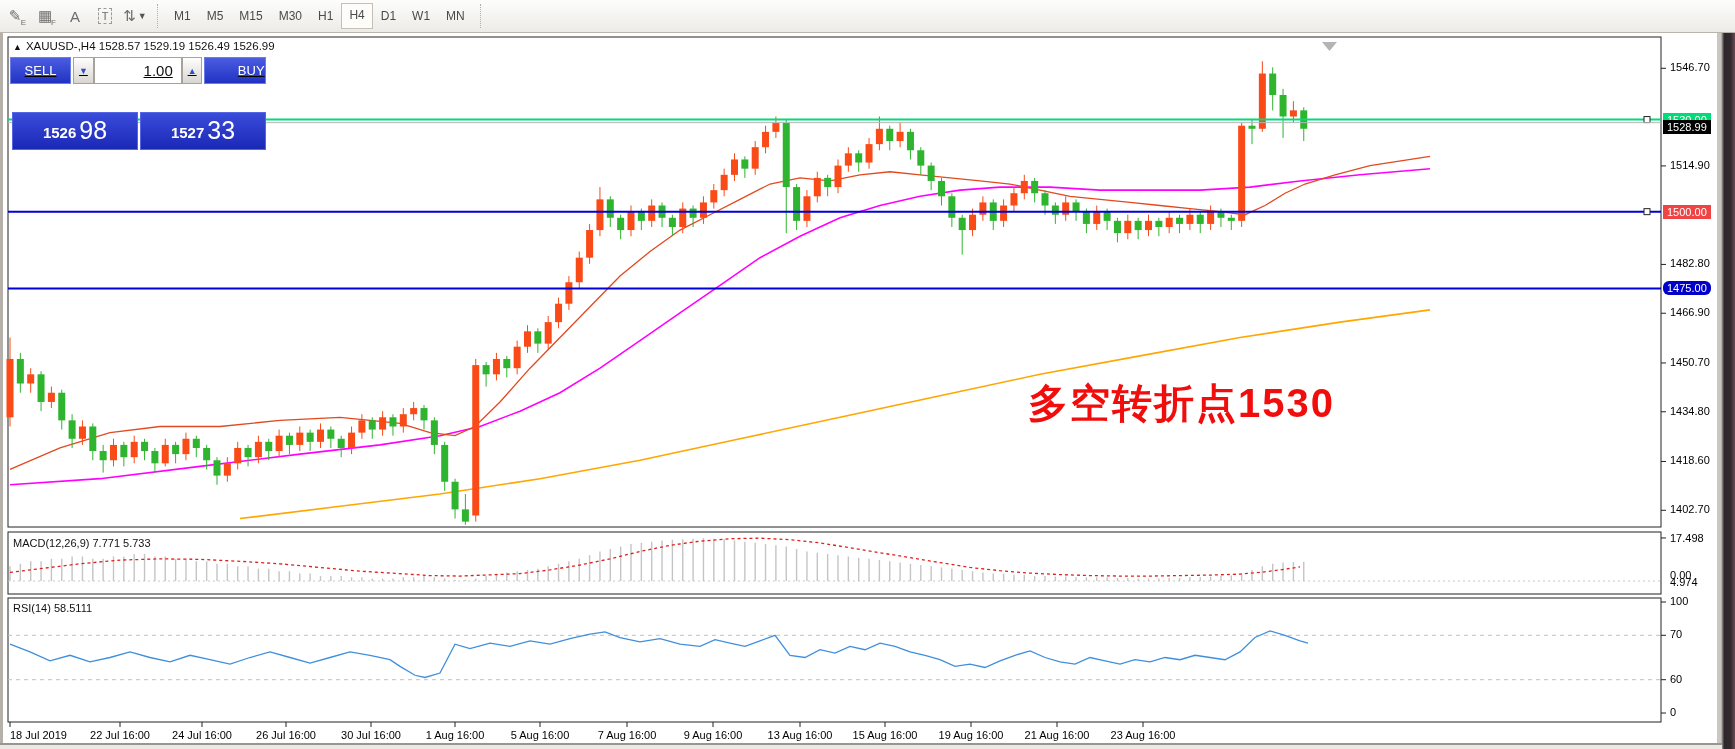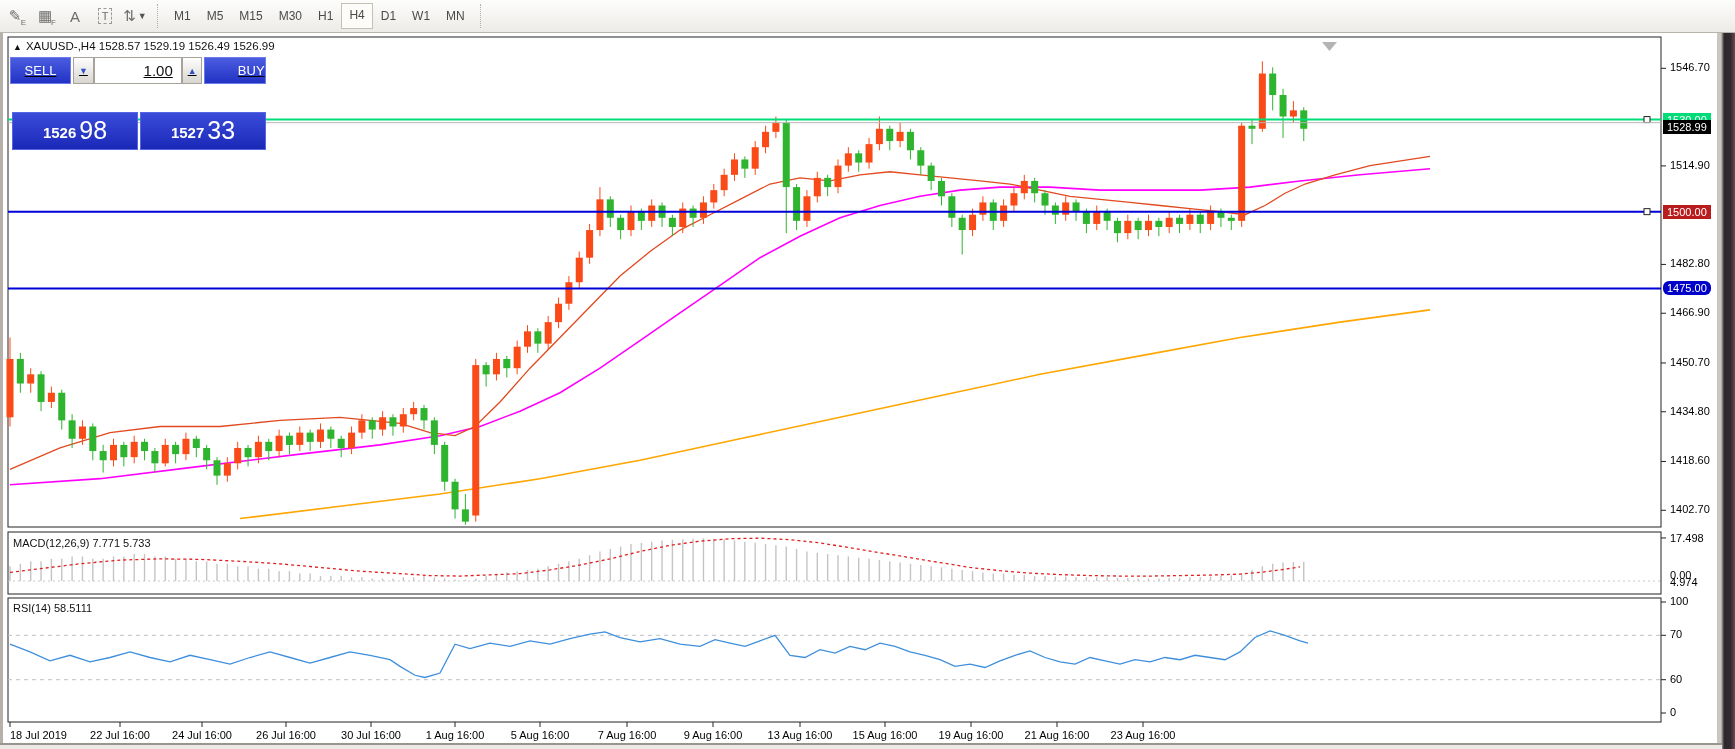--- a/index.html
+++ b/index.html
@@ -512,21 +512,21 @@
       <line x1="1143" y1="722" x2="1143" y2="727" stroke="#222"></line>
     </svg>
 
   <div class="win-left"></div>
   <div class="win-right"></div>
   <div class="win-bottom"></div>
 
   <div id="overlay">
       <div class="badge" style="top: 112.564px; background: rgb(0, 220, 120);">1530.00</div>
       <div class="badge" style="top: 120px; background: rgb(0, 0, 0);">1528.99</div>
-      <div class="badge" style="top: 204.643px; background: #b91c1c;">1500.00</div>
+      <div class="badge" style="top: 204.643px; background: #ef4444;">1500.00</div>
       <div class="badge" style="top: 281.376px; background: rgb(0, 0, 200); border-radius: 6px;">1475.00</div>
       <div class="tick" style="left: 1670px; top: 61.3069px;">1546.70</div>
       <div class="tick" style="left: 1670px; top: 158.911px;">1514.90</div>
       <div class="tick" style="left: 1670px; top: 257.435px;">1482.80</div>
       <div class="tick" style="left: 1670px; top: 306.237px;">1466.90</div>
       <div class="tick" style="left: 1670px; top: 355.96px;">1450.70</div>
       <div class="tick" style="left: 1670px; top: 404.762px;">1434.80</div>
       <div class="tick" style="left: 1670px; top: 454.484px;">1418.60</div>
       <div class="tick" style="left: 1670px; top: 503.286px;">1402.70</div>
       <div class="tick" style="left: 1670px; top: 531.955px;">17.498</div>
@@ -551,20 +551,21 @@
       <div class="tick" style="top: 729px; left: 1057px; transform: translateX(-50%);">21 Aug 16:00</div>
       <div class="tick" style="top: 729px; left: 1143px; transform: translateX(-50%);">23 Aug 16:00</div>
     </div>
 
   <div class="sym-header">
     <span style="font-size:9px;margin-right:4px;">▲</span><span>XAUUSD-,H4  1528.57 1529.19 1526.49 1526.99</span>
   </div>
 
   <div class="pane-label" style="top:537px;">MACD(12,26,9) 7.771 5.733</div>
   <div class="pane-label" style="top:602px;">RSI(14) 58.5111</div>
+  <div class="annotation">多空转折点1530</div>
 
   <div class="trade">
     <div class="trade-row1">
       <div class="btn-trade">SELL</div>
       <div class="spin-btn" style="margin-left:2px;">▼</div>
       <input class="vol-input" value="1.00" style="">
       <div class="spin-btn">▲</div>
       <div class="btn-trade" style="margin-left:2px;padding-left:32px;">BUY</div>
     </div>
     <div class="trade-row2">

